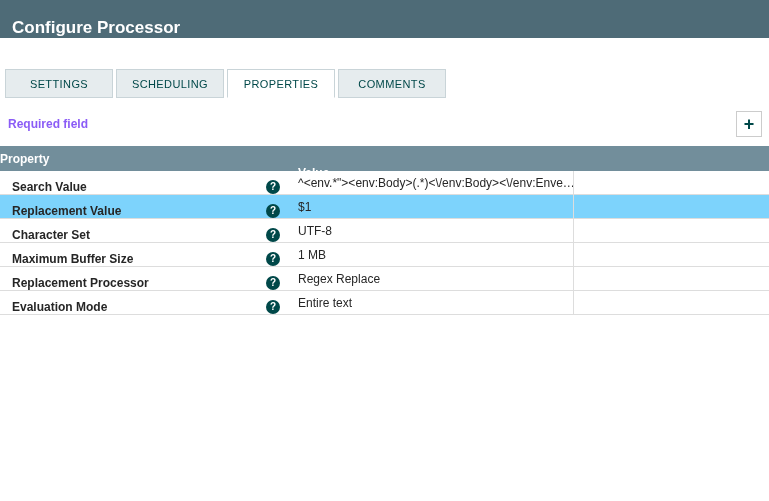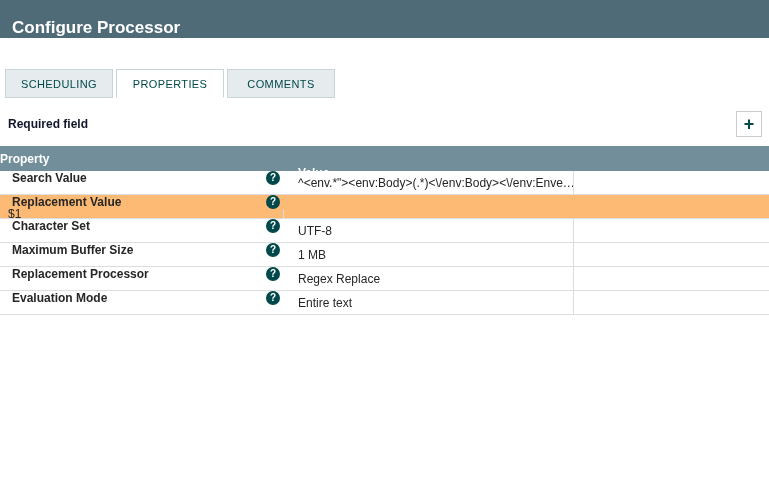--- a/index.html
+++ b/index.html
@@ -54,21 +54,21 @@
   .toolbar {
     display:flex;
     justify-content:space-between;
     align-items:center;
     margin-top:13px;
     padding:0 7px 0 8px;
   }
   .required-field {
     font-size:12px;
     font-weight:bold;
-    color:#0f172a;
+    color:#8b5cf6;
   }
   .add-btn {
     width:26px;
     height:26px;
     border:1px solid #cccccc;
     background:#ffffff;
     color:#004849;
     font-size:18px;
     font-weight:bold;
     line-height:1;
@@ -93,26 +93,26 @@
   .col-value { width:284px; padding-left:8px;margin-top:29px; }
 
   .row {
     display:flex;
     height:24px;
     align-items:stretch;
     border-bottom:1px solid #dddddd;
     font-size:12px;
     background:#ffffff;
   }
-  .row.highlighted { background:#fdba74;flex-direction:column; }
+  .row.highlighted { background:#7dd3fc; }
 
   .cell-prop {
     width:290px;
     display:flex;
-    align-items:flex-start;
+    align-items:flex-end;
     justify-content:space-between;
     padding:0 10px 0 12px;
     gap:8px;
   }
   .prop-name { font-weight:bold; white-space:nowrap; }
   .help-icon {
     flex:0 0 auto;
     width:14px;
     height:14px;
     border-radius:50%;
@@ -136,20 +136,21 @@
   .cell-fill { flex:1; }
 </style>
 </head>
 <body>
 
 <div class="dialog-header">
   <span class="dialog-title">Configure Processor</span>
 </div>
 
 <div class="tabs">
+  <div class="tab">SETTINGS</div>
   <div class="tab">SCHEDULING</div>
   <div class="tab active">PROPERTIES</div>
   <div class="tab">COMMENTS</div>
 </div>
 
 <div class="toolbar">
   <span class="required-field">Required field</span>
   <button class="add-btn">
     <span>+</span>
   </button>

